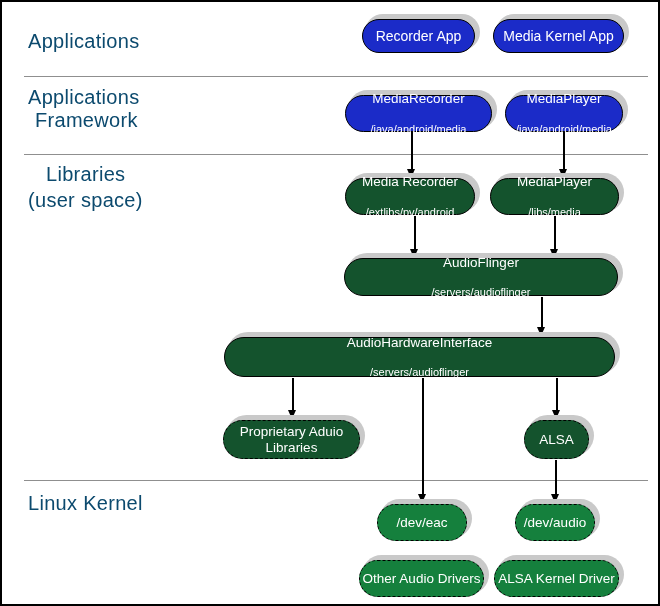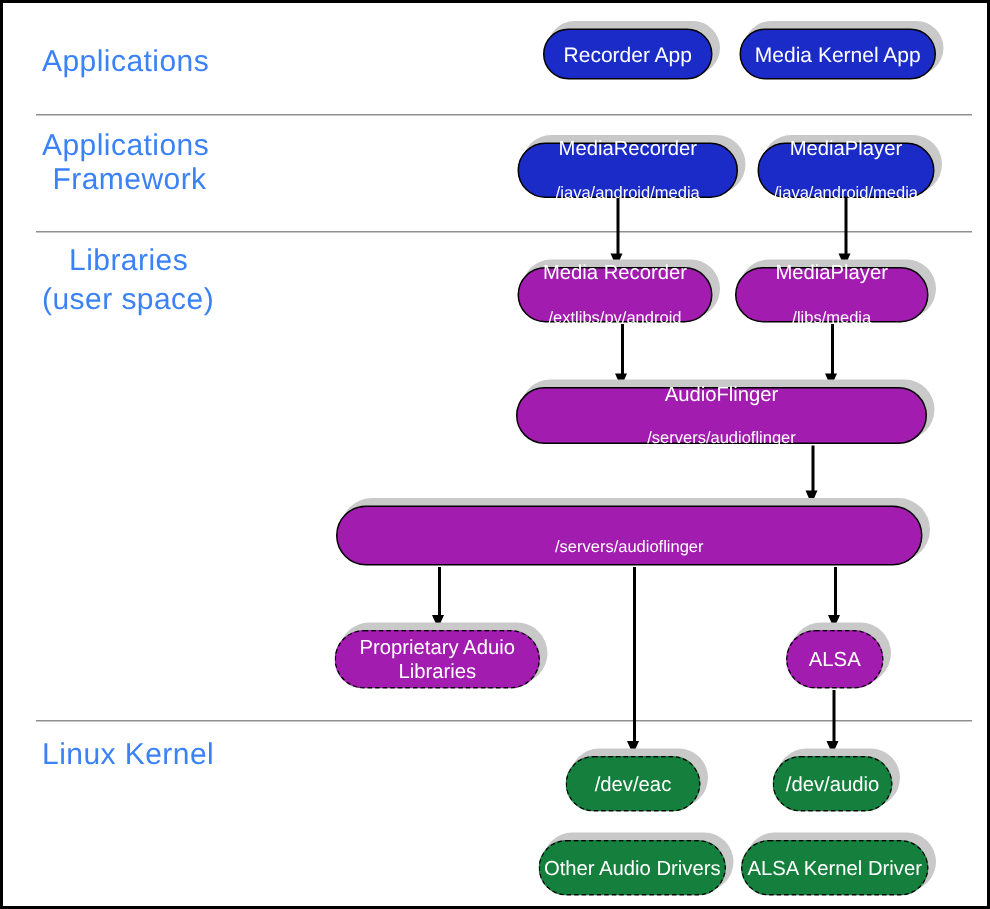--- a/index.html
+++ b/index.html
@@ -2,35 +2,35 @@
 <html><head>
 <meta charset="utf-8">
 <style>
   html,body{margin:0;padding:0;background:#fff;}
   .canvas{
     position:relative;width:660px;height:606px;box-sizing:border-box;
     border:2px solid #000;background:#fff;overflow:hidden;
     font-family:"Liberation Sans",sans-serif;
   }
   .layer-label{
-    position:absolute;color:#3b82f6;font-size:20px;letter-spacing:.3px;
+    position:absolute;color:#0c4a6e;font-size:20px;letter-spacing:.3px;
     white-space:nowrap;
   }
   .hline{position:absolute;left:22px;width:624px;height:1px;background:#8f8f8f;}
   .pill{
     position:absolute;box-sizing:border-box;border:1.5px solid #000;
     border-radius:40px;color:#fff;display:flex;flex-direction:column;
     align-items:center;justify-content:center;text-align:center;
     box-shadow:4px -4px 0 1px #c9c9c9;line-height:1.18;
   }
   .pill .t{font-size:13.5px;}
   .pill .t.big{font-size:14px;}
   .pill .s{font-size:11px;margin-top:16px;}
   .blue{background:#1b2bc8;}
-  .green{background:#a21caf;}
+  .green{background:#14532d;}
   .red{background:#15803d;}
   .dashed{border:1.5px dashed #000;}
   .vline{position:absolute;width:1.5px;background:#000;}
   .ahead{position:absolute;width:0;height:0;
     border-left:4.5px solid transparent;border-right:4.5px solid transparent;
     border-top:9px solid #000;}
   .edge-label{position:absolute;color:#000;font-size:13px;font-weight:600;margin-top:40px;}
 </style>
 </head>
 <body>
@@ -88,20 +88,21 @@
 
   <div class="pill green" style="left:342px;top:256px;width:274px;height:38px">
     <span class="t">AudioFlinger</span>
     <span class="s">/servers/audioflinger</span>
   </div>
 
   <div class="vline" style="left:539px;top:295px;height:32px"></div>
   <div class="ahead" style="left:535px;top:325px"></div>
 
   <div class="pill green" style="left:222px;top:335px;width:391px;height:40px">
+    <span class="t">AudioHardwareInterface</span>
     <span class="s">/servers/audioflinger</span>
   </div>
 
   <div class="vline" style="left:290px;top:376px;height:34px"></div>
   <div class="ahead" style="left:286px;top:408px"></div>
 
   <div class="vline" style="left:554px;top:376px;height:34px"></div>
   <div class="ahead" style="left:550px;top:408px"></div>
 
   <div class="vline" style="left:420px;top:376px;height:118px"></div>

